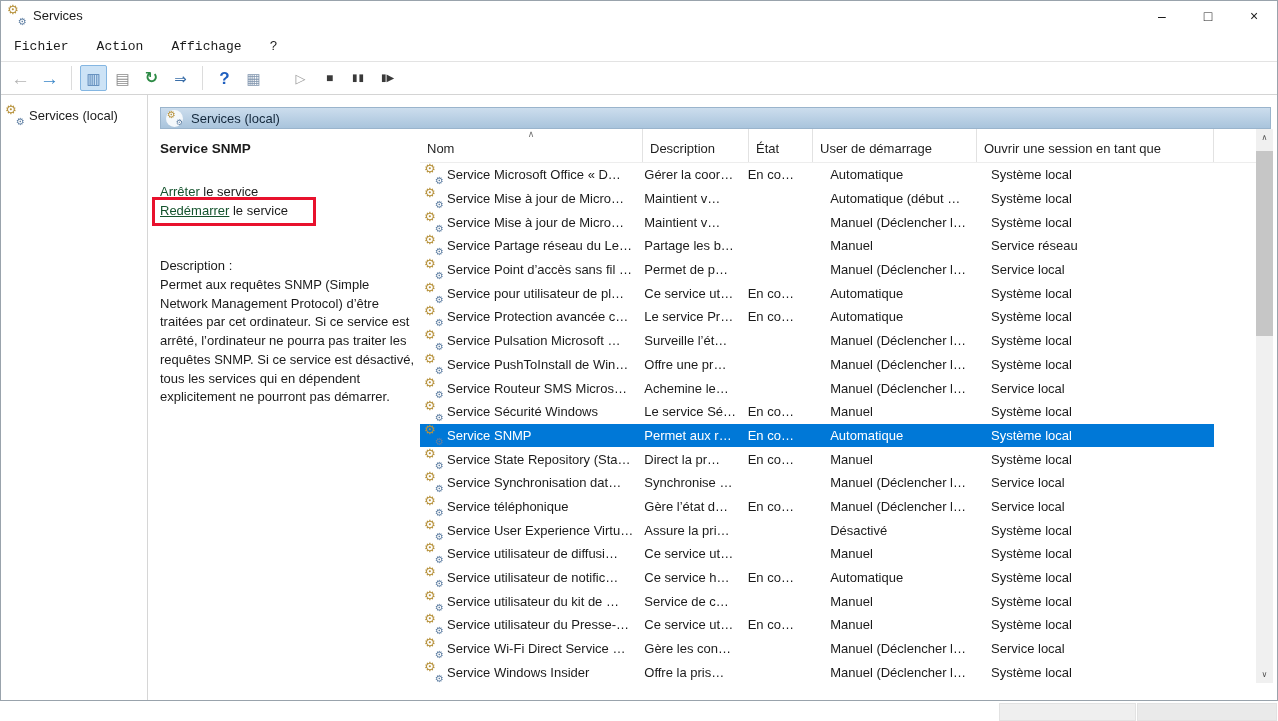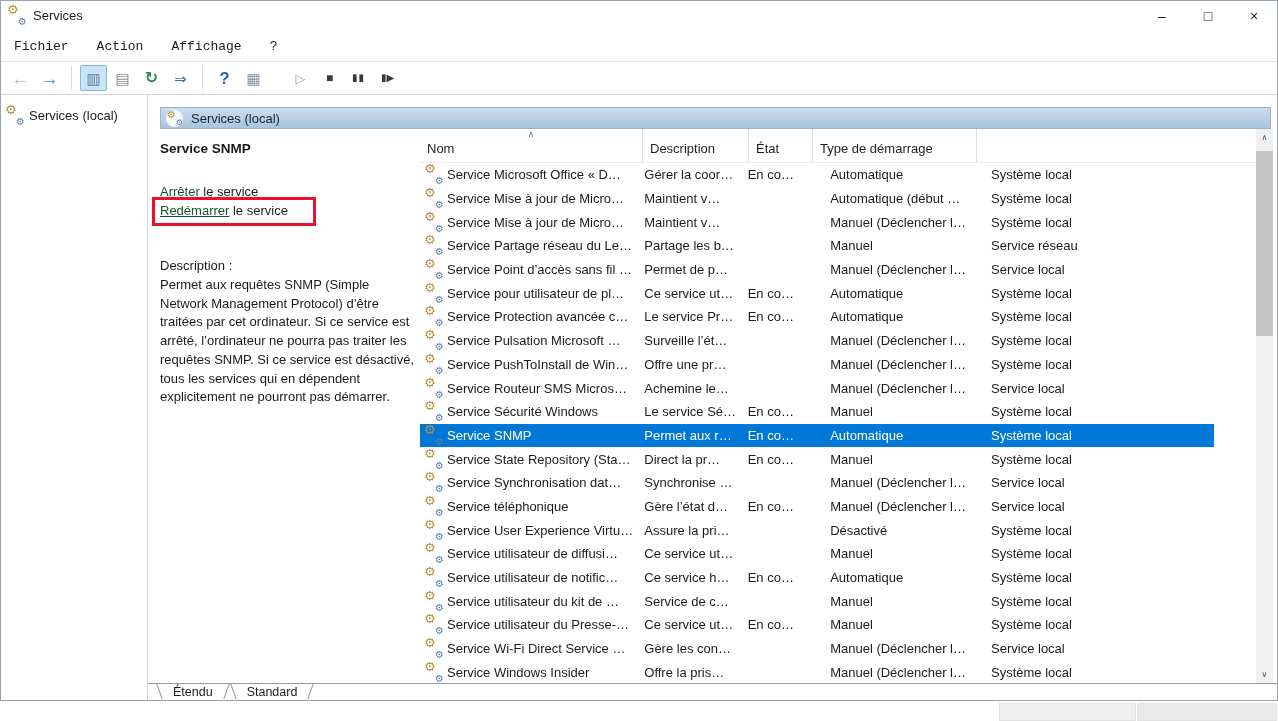--- a/index.html
+++ b/index.html
@@ -226,21 +226,24 @@
         <span class="sort-caret">∧</span>
         <span>Nom</span>
       </span>
       <span class="hcell h-desc">
           <span>Description</span>
         </span>
       <span class="hcell h-etat">
           <span>État</span>
         </span>
       <span class="hcell h-type">
-          <span>Type de démarrage</span>
+          <span>User de démarrage</span>
+        </span>
+      <span class="hcell h-sess">
+          <span>Ouvrir une session en tant que</span>
         </span>
     </div>
     <div class="list-body">
         <div class="row">
           <span class="cell c-nom">
             <span class="gears gears-row">
               <span class="g1">⚙</span>
               <span class="g2">⚙</span>
             </span>
             <span>Service Microsoft Office « D…</span>
@@ -524,24 +527,20 @@
           <span class="cell c-sess">Système local</span>
         </div>
       </div>
     <div class="scrollbar">
       <div class="sb-btn sb-up">∧</div>
       <div class="sb-thumb"></div>
       <div class="sb-btn sb-down">∨</div>
     </div>
   </div>
 
-  <div class="tabs">
-    <span class="tab">Étendu</span>
-    <span class="tab">Standard</span>
-  </div>
 
   <div class="window-border"></div>
 
   <div class="bottom-strip">
     <div class="bs-box bs1"></div>
     <div class="bs-box bs2"></div>
   </div>
 
 </div>
 

